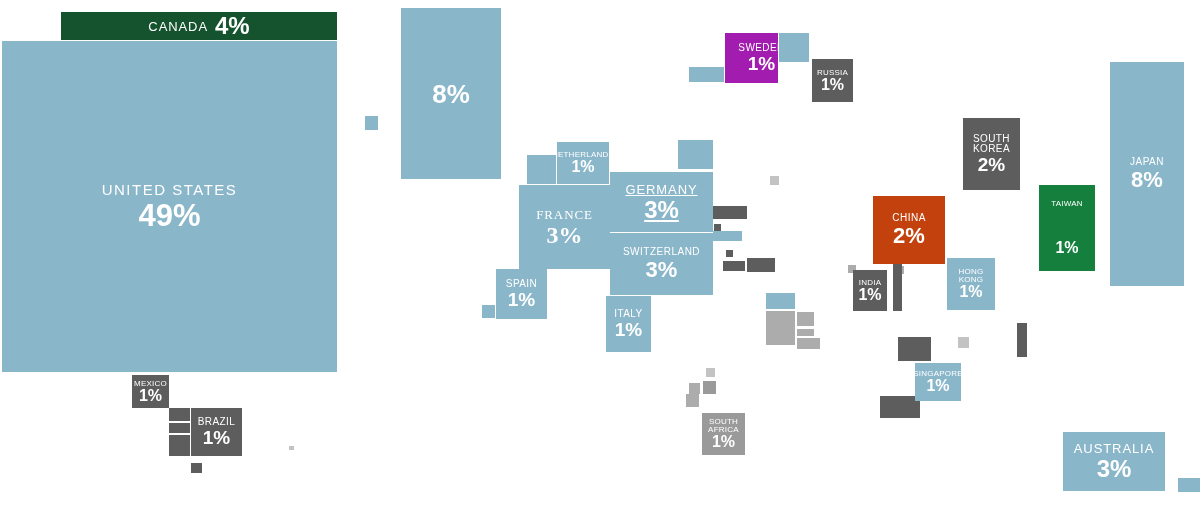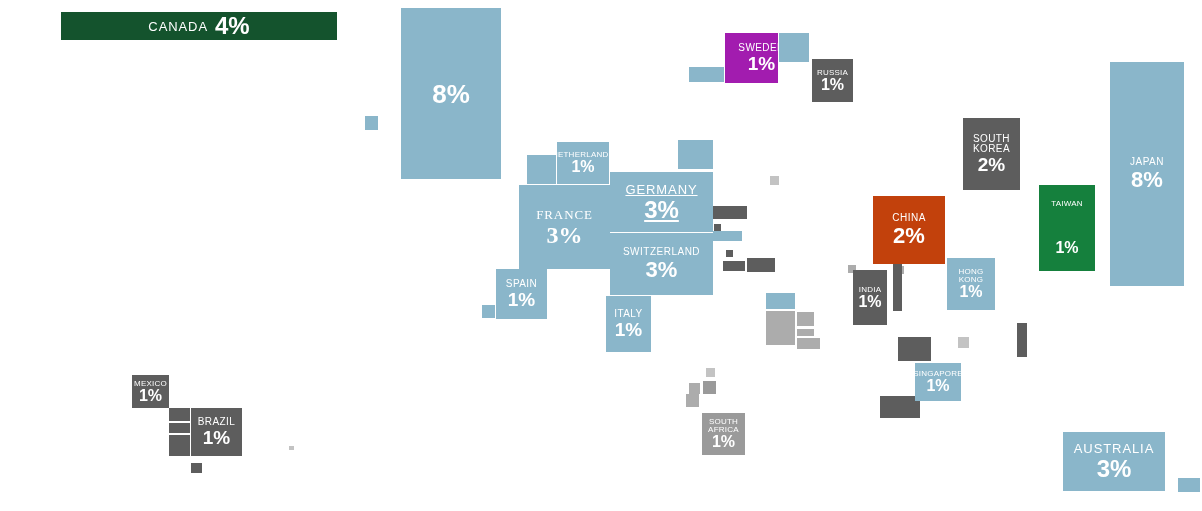--- a/index.html
+++ b/index.html
@@ -101,20 +101,24 @@
     <div class="block" style="left: 289px; top: 446px; width: 5px; height: 4px; background: rgb(195, 195, 195);"></div>
     <div class="block" style="left: 706px; top: 368px; width: 9px; height: 9px; background: rgb(195, 195, 195);"></div>
     <div class="block" style="left: 689px; top: 383px; width: 11px; height: 11px; background: rgb(172, 172, 172);"></div>
     <div class="block" style="left: 703px; top: 381px; width: 13px; height: 13px; background: rgb(154, 154, 154);"></div>
     <div class="block" style="left: 686px; top: 394px; width: 13px; height: 13px; background: rgb(172, 172, 172);"></div>
     <div class="block" style="left: 1178px; top: 478px; width: 22px; height: 14px; background: rgb(138, 182, 202);"></div>
     <div class="block t-lg inline-row" style="left: 61px; top: 12px; width: 276px; height: 28px; background: #14532d;">
       <span class="blk-name">CANADA</span>
       <span class="blk-val">4%</span>
     </div>
+    <div class="block t-xxl" style="left: 2px; top: 41px; width: 335px; height: 331px; background: rgb(138, 182, 202);">
+      <span class="blk-name">UNITED STATES</span>
+      <span class="blk-val">49%</span>
+    </div>
     <div class="block t-xs" style="left: 132px; top: 375px; width: 37px; height: 33px; background: rgb(93, 93, 93);">
       <span class="blk-name">MEXICO</span>
       <span class="blk-val">1%</span>
     </div>
     <div class="block t-sm" style="left: 191px; top: 408px; width: 51px; height: 48px; background: rgb(93, 93, 93);">
       <span class="blk-name">BRAZIL</span>
       <span class="blk-val">1%</span>
     </div>
     <div class="block t-xl" style="left: 401px; top: 8px; width: 100px; height: 171px; background: rgb(138, 182, 202);">
       <span class="blk-val">8%</span>
@@ -153,21 +157,21 @@
     </div>
     <div class="block t-sm" style="left: 963px; top: 118px; width: 57px; height: 72px; background: rgb(93, 93, 93);">
       <span class="blk-name">SOUTH
 KOREA</span>
       <span class="blk-val">2%</span>
     </div>
     <div class="block t-md" style="left: 873px; top: 196px; width: 72px; height: 68px; background: #c2410c;">
       <span class="blk-name">CHINA</span>
       <span class="blk-val">2%</span>
     </div>
-    <div class="block t-xs" style="left: 853px; top: 270px; width: 34px; height: 55px; background: rgb(93, 93, 93);">
+    <div class="block t-xs" style="left: 853px; top: 270px; width: 34px; height: 41px; background: rgb(93, 93, 93);">
       <span class="blk-name">INDIA</span>
       <span class="blk-val">1%</span>
     </div>
     <div class="block t-xs" style="left: 947px; top: 258px; width: 48px; height: 52px; background: rgb(138, 182, 202);">
       <span class="blk-name">HONG
 KONG</span>
       <span class="blk-val">1%</span>
     </div>
     <div class="block t-xs" style="left: 915px; top: 363px; width: 46px; height: 38px; background: rgb(138, 182, 202);">
       <span class="blk-name">SINGAPORE</span>

